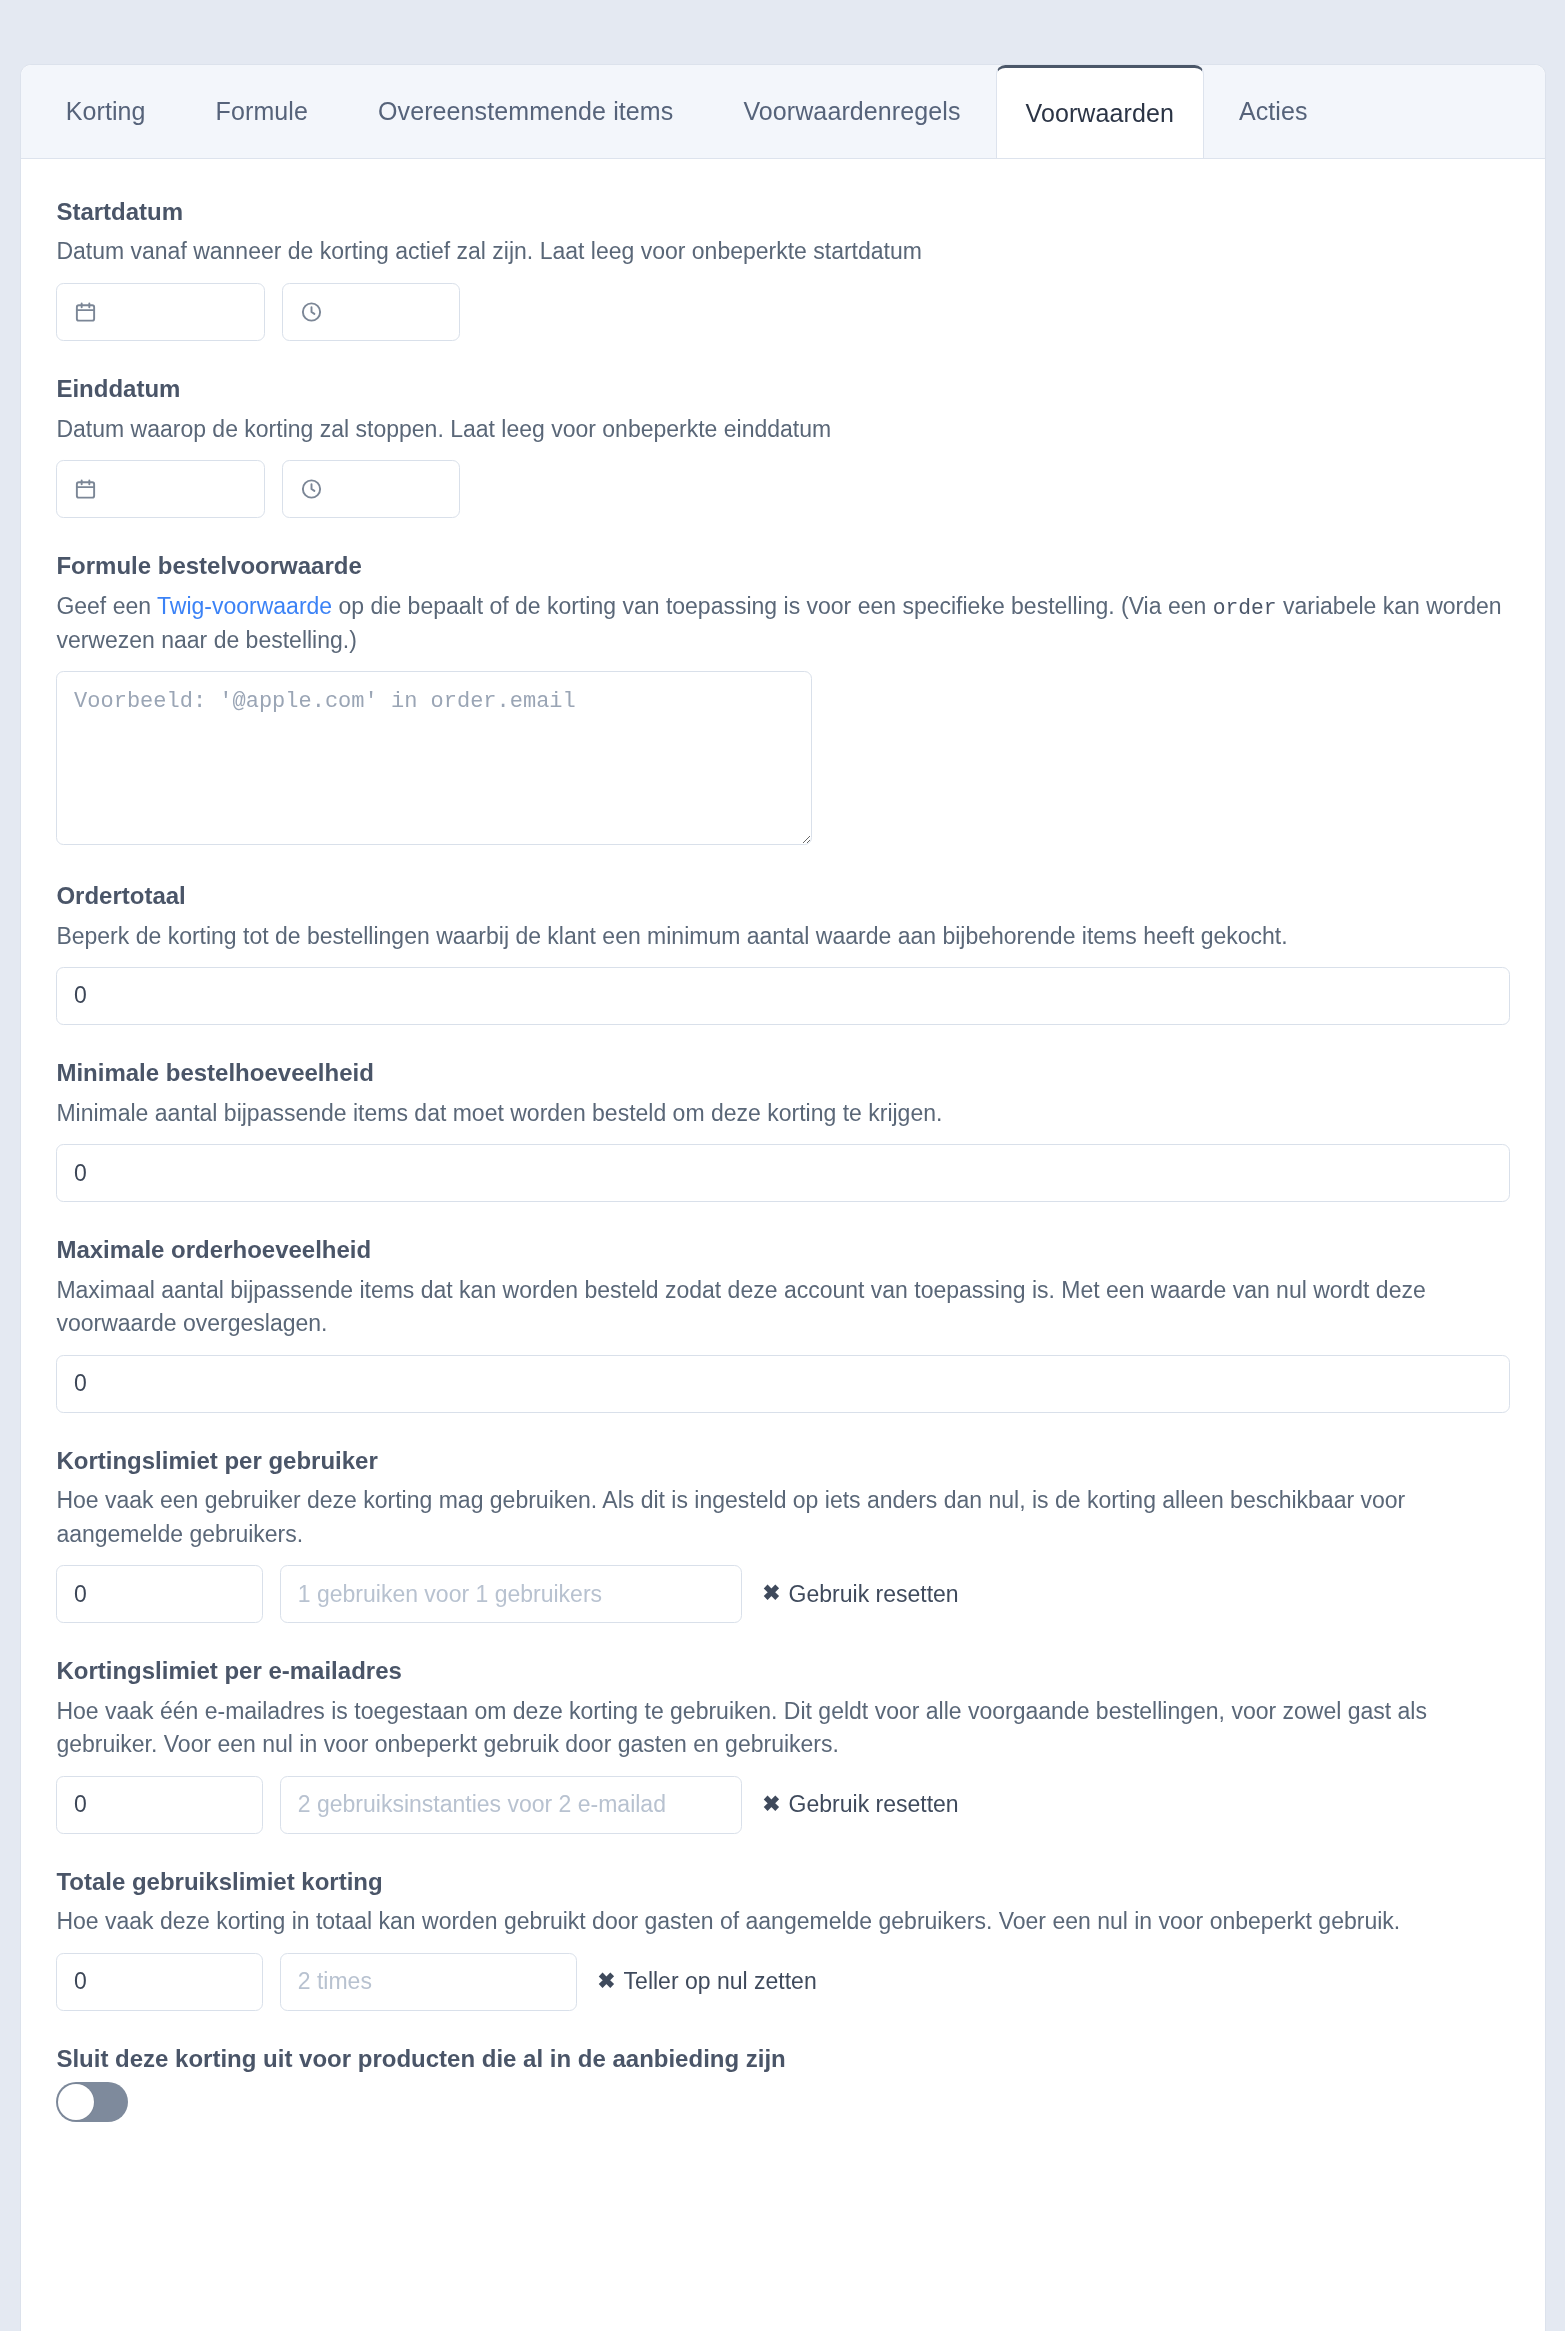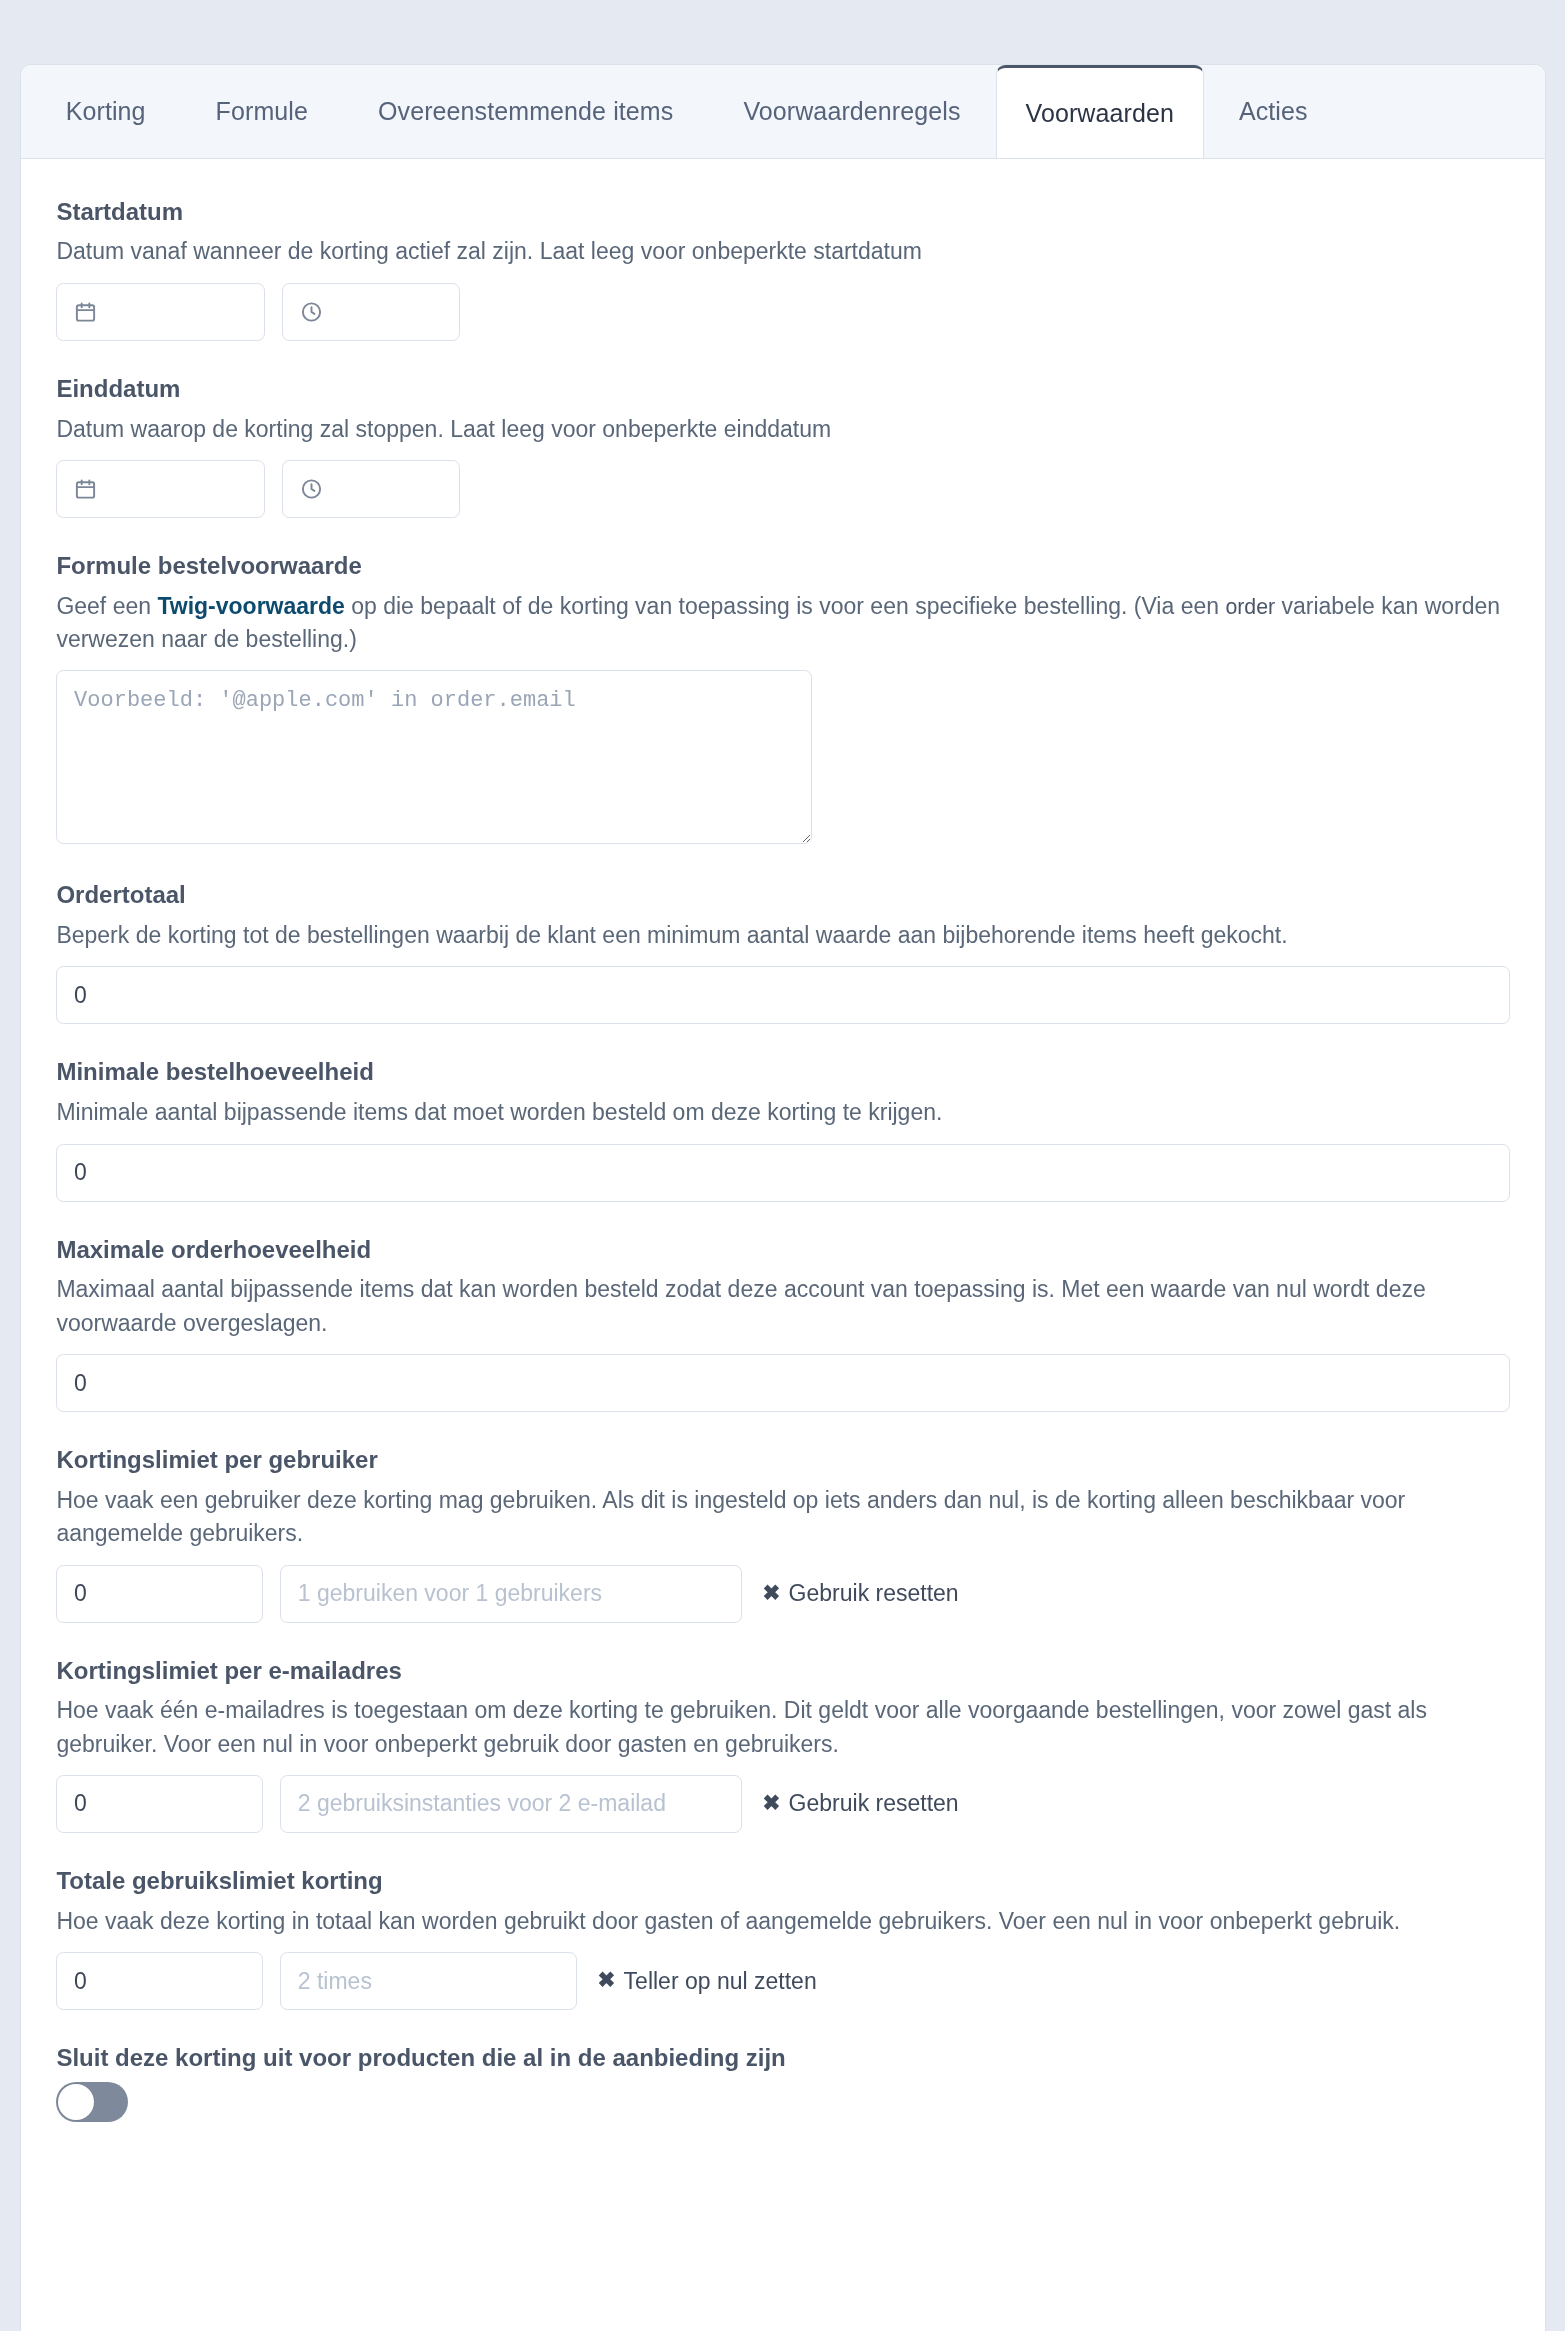--- a/index.html
+++ b/index.html
@@ -85,23 +85,23 @@
     line-height: 1.35;
     margin: 0 0 7.4px 0;
   }
   .field-help {
     font-size: 23px;
     color: #5a6778;
     line-height: 1.45;
     margin: 0 0 14px 0;
     max-width: 1461px;
   }
-  .field-help a { color: #0c4a6e; text-decoration: none; font-weight: bold; }
+  .field-help a { color: #3b82f6; text-decoration: none; }
   .field-help code {
-    font-family: Liberation Sans, sans-serif;
+    font-family: Liberation Mono, monospace;
     font-size: 21.3px;
     color: #4a5568;
   }
 
   
   .inp {
     display: block;
     width: 100%;
     height: 58px;
     padding: 0 16.7px;

